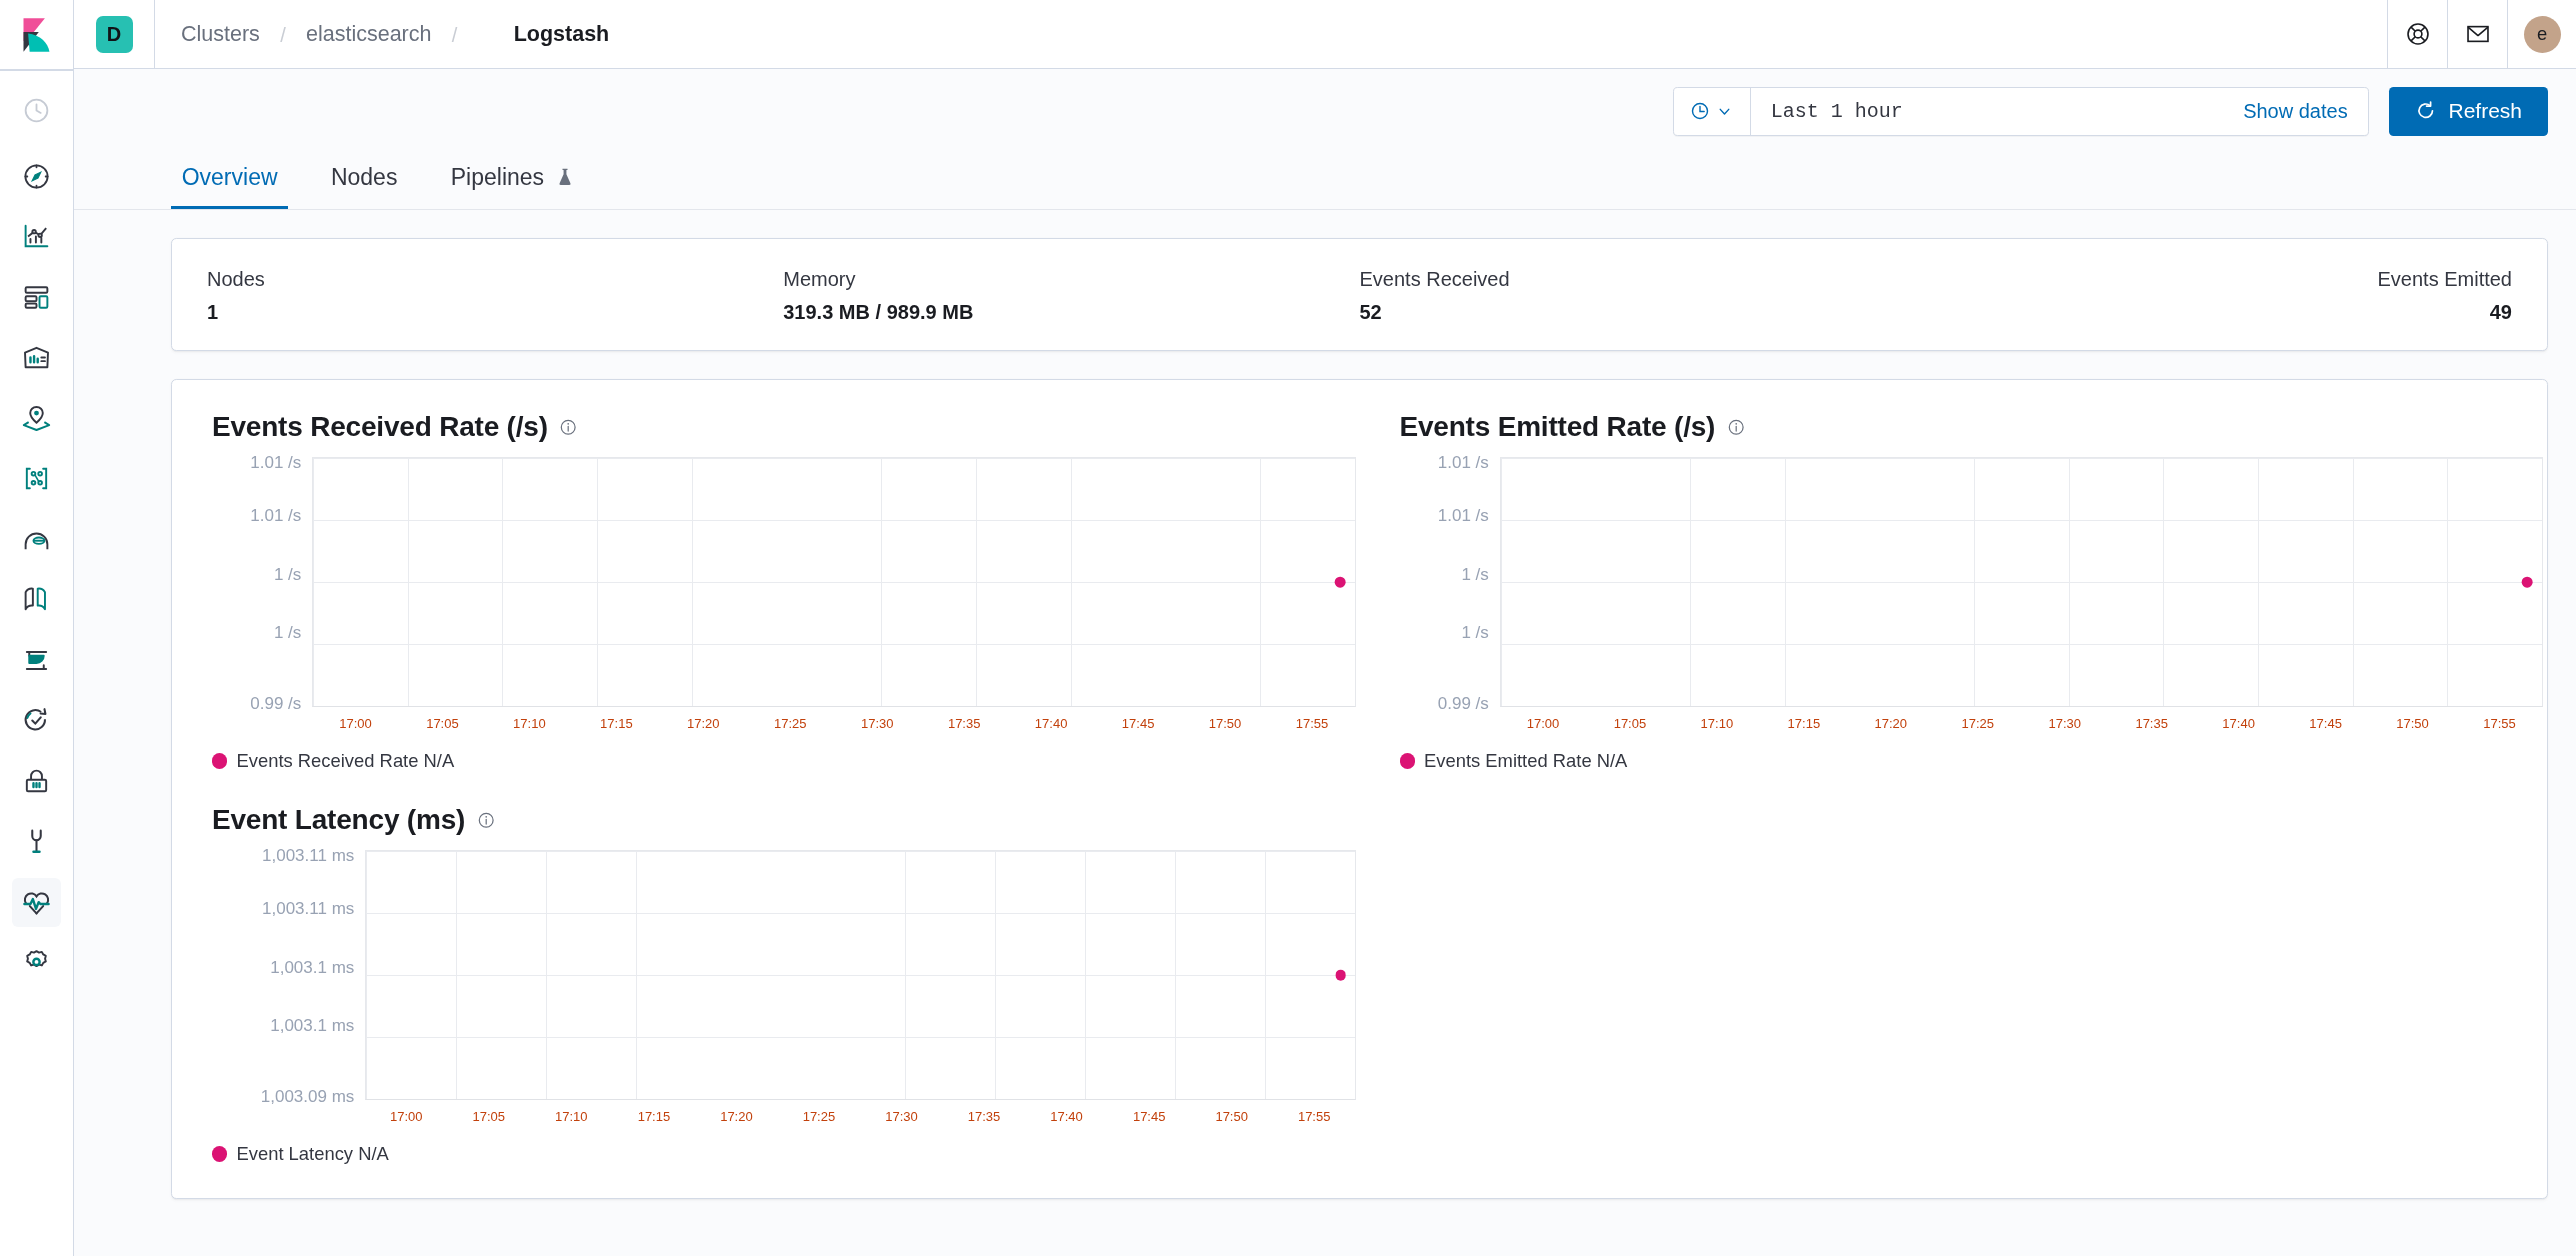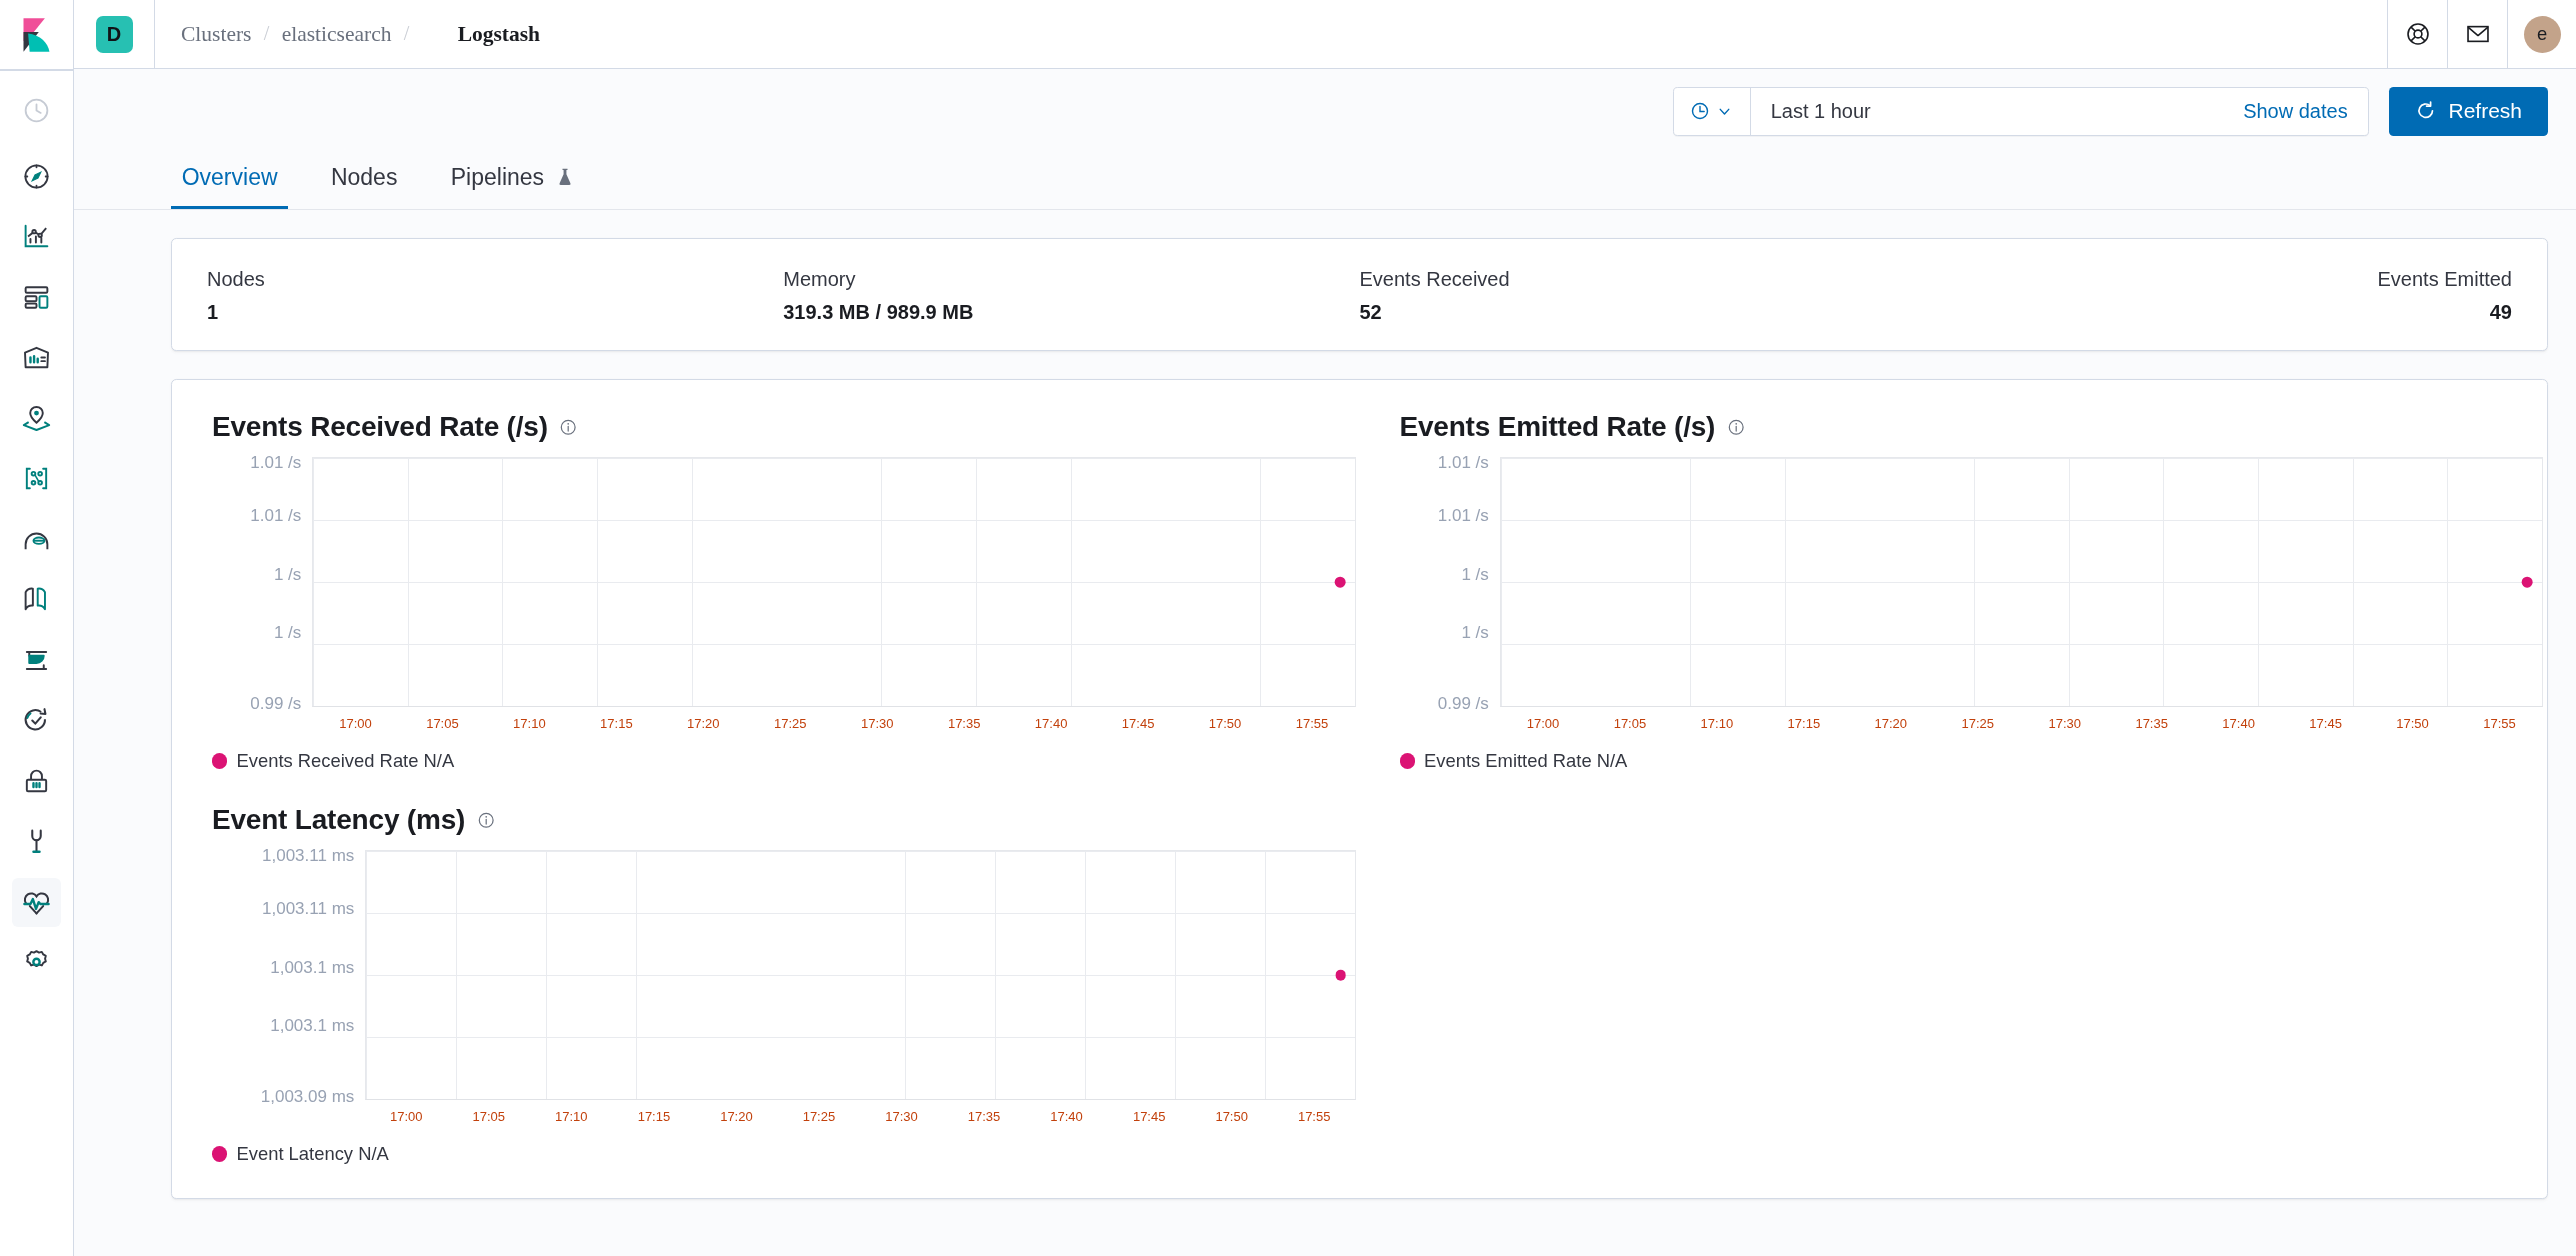--- a/index.html
+++ b/index.html
@@ -52,23 +52,22 @@
     height: 69px; display: flex; align-items: center;
     padding: 0 21.5px; border-right: 1.5px solid #D3DAE6;
   }
   .space-avatar {
     width: 37px; height: 37px; border-radius: 7px;
     background: #27C0B2; color: #111316;
     display: flex; align-items: center; justify-content: center;
     font-size: 20px; font-weight: 700; cursor: pointer;
   }
   .breadcrumbs {
-    display: flex; align-items: flex-start; gap: 0; padding-left: 26px;
+    display: flex; align-items: flex-end; gap: 8px; padding-left: 26px;
     font-size: 21.5px;
-    font-family: Liberation Serif, serif;
   }
   .crumb { color: #69707D; cursor: pointer; }
   .crumb.last { color: #1a1c21; font-weight: 700; cursor: default; margin-left: 36px; }
   .crumb-sep { color: #C9CDD4; margin: 0 12.3px; font-size: 20px; }
 
   .topbar-right { display: flex; align-items: center; height: 69px; }
   .hdr-icon-wrap {
     height: 69px; width: 60px;
     display: flex; align-items: center; justify-content: center;
     border-left: 1.5px solid #D3DAE6; cursor: pointer;
@@ -107,21 +106,21 @@
     overflow: hidden;
   }
   .dp-quick {
     width: 77px; display: flex; align-items: center; justify-content: center;
     gap: 6.1px; border-right: 0.8px solid #D3DAE6; cursor: pointer;
   }
   .dp-main {
     flex: 1; display: flex; align-items: center; justify-content: space-between;
     padding: 0 20px; cursor: text;
   }
-  .dp-text { font-size: 20px; color: #343741; }
+  .dp-text { font-size: 20px; color: #343741; font-family: Liberation Mono, monospace; }
   .dp-showdates { font-size: 20px; color: #006BB4; cursor: pointer; }
   .refresh-btn {
     margin-left: 20px; height: 49px; padding: 0 26px;
     background: #006BB4; color: #FFFFFF; border: none; border-radius: 4.6px;
     display: flex; align-items: center; gap: 12.3px;
     font-size: 21px; font-family: "Liberation Sans", sans-serif;
     cursor: pointer;
   }
 
   

